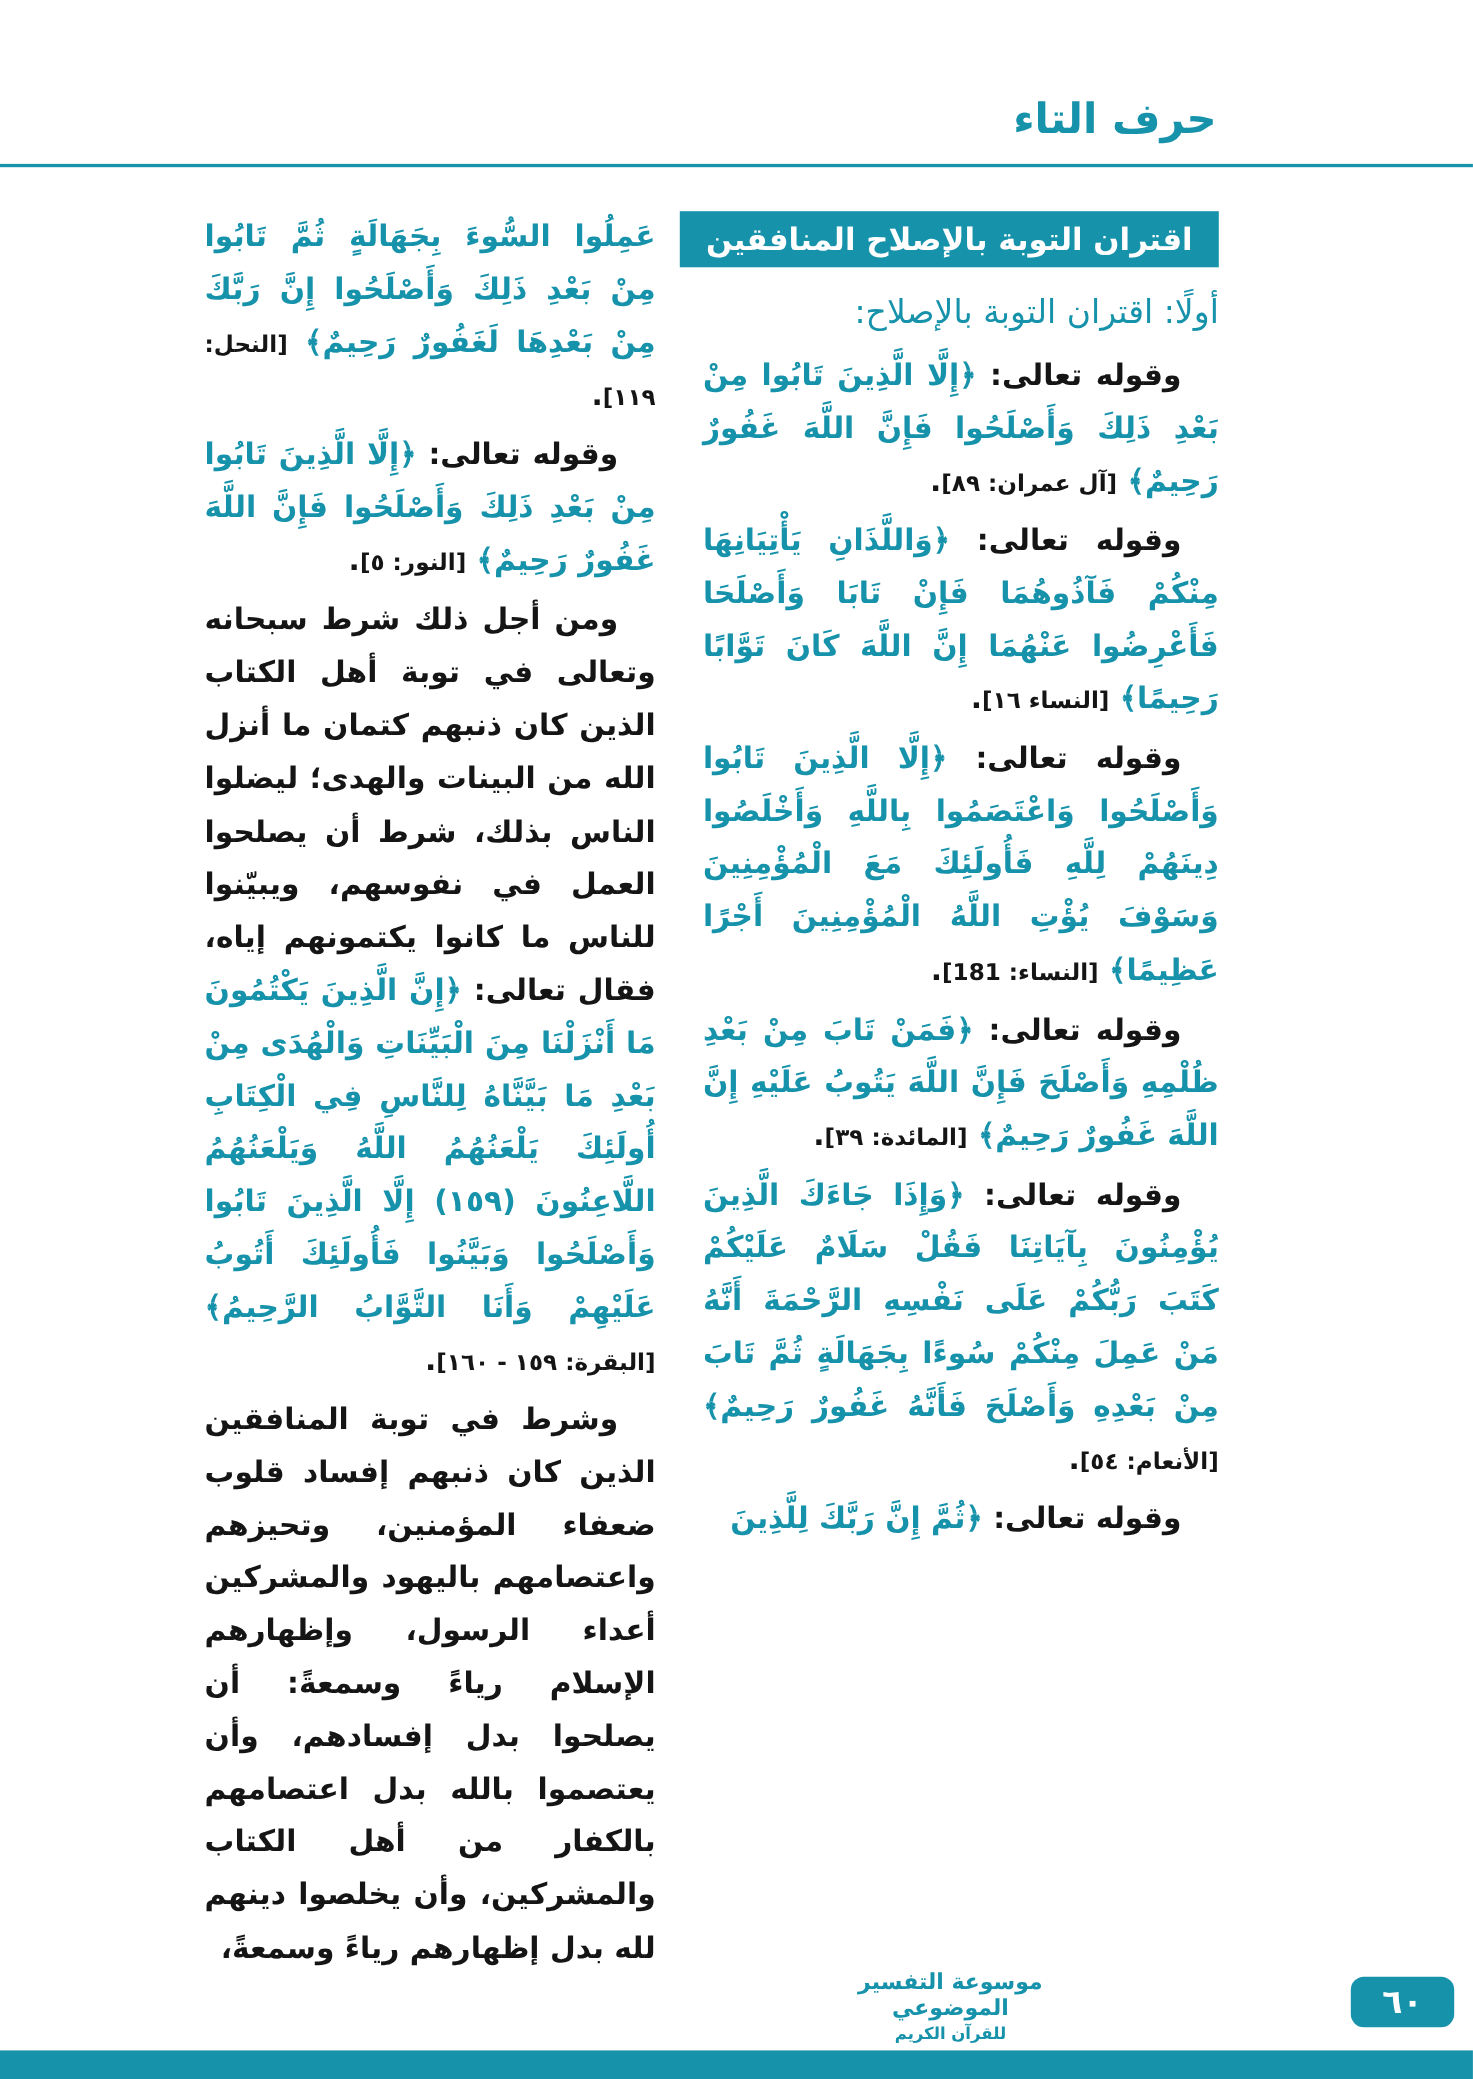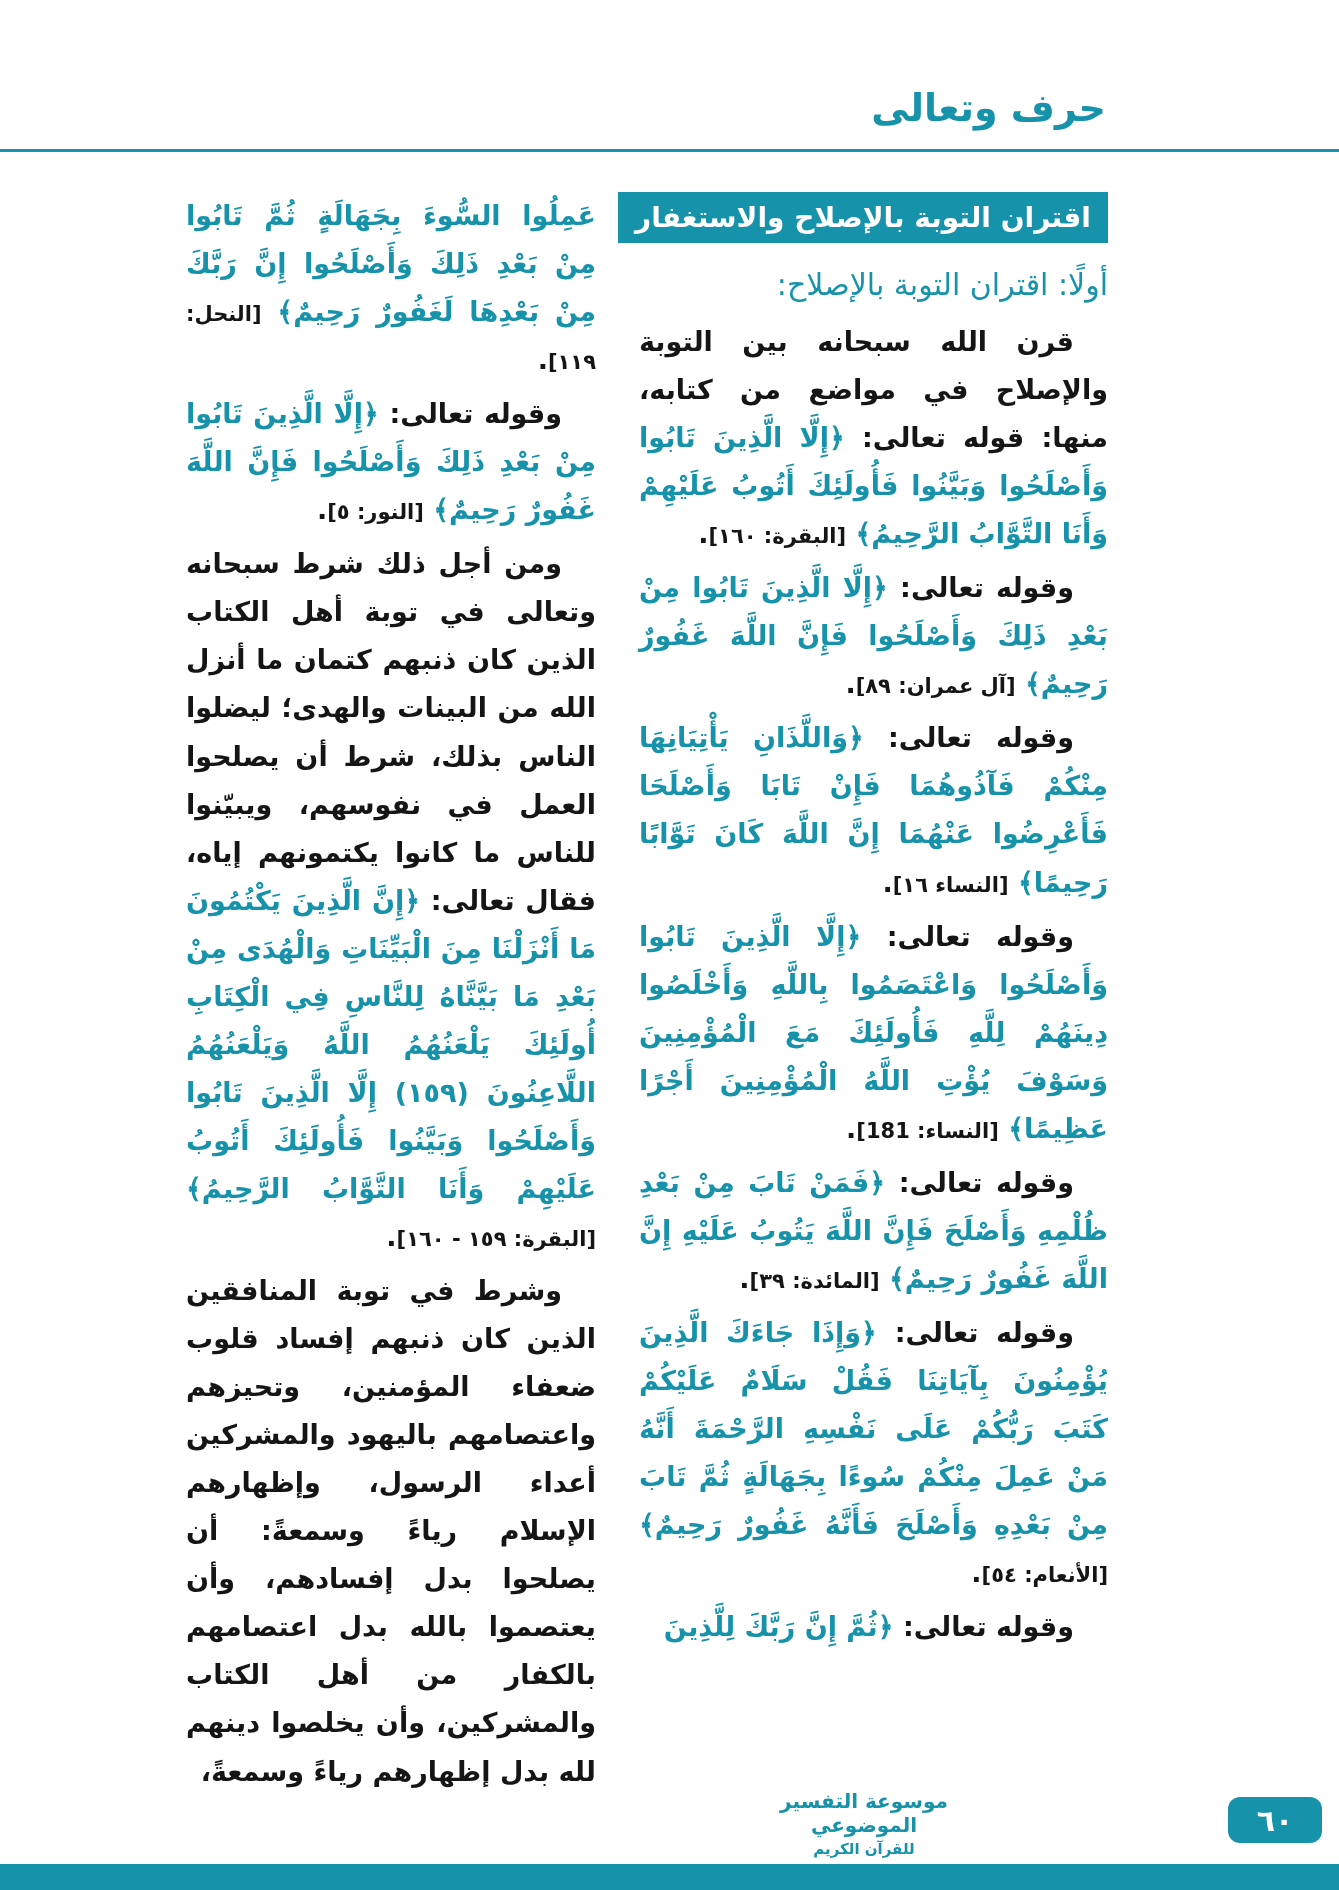--- a/index.html
+++ b/index.html
@@ -112,31 +112,30 @@
     right: 0;
     height: 26px;
     background: var(--teal, #1792ab);
   }
 </style>
 </head>
 <body>
 
 <div class="page">
 
-  <div class="header-title">حرف وتعالى</div>
+  <div class="header-title">حرف التاء</div>
 
   <div class="header-rule"></div>
 
   <div class="content">
 
     <div class="col col-right">
-      <div class="banner">اقتران التوبة بالإصلاح والاستغفار</div>
+      <div class="banner">اقتران التوبة بالإصلاح المنافقين</div>
       <div class="subheading">أولًا: اقتران التوبة بالإصلاح:</div>
       <div id="right-blocks">
-          <p class="para"><span class="run-text">قرن الله سبحانه بين التوبة والإصلاح في مواضع من كتابه، منها: قوله تعالى: </span><span class="run-quran">﴿إِلَّا الَّذِينَ تَابُوا وَأَصْلَحُوا وَبَيَّنُوا فَأُولَئِكَ أَتُوبُ عَلَيْهِمْ وَأَنَا التَّوَّابُ الرَّحِيمُ﴾ </span><span class="run-ref">[البقرة: ١٦٠]</span><span class="run-text">.</span></p>
           <p class="para"><span class="run-text">وقوله تعالى: </span><span class="run-quran">﴿إِلَّا الَّذِينَ تَابُوا مِنْ بَعْدِ ذَلِكَ وَأَصْلَحُوا فَإِنَّ اللَّهَ غَفُورٌ رَحِيمٌ﴾ </span><span class="run-ref">[آل عمران: ٨٩]</span><span class="run-text">.</span></p>
           <p class="para"><span class="run-text">وقوله تعالى: </span><span class="run-quran">﴿وَاللَّذَانِ يَأْتِيَانِهَا مِنْكُمْ فَآذُوهُمَا فَإِنْ تَابَا وَأَصْلَحَا فَأَعْرِضُوا عَنْهُمَا إِنَّ اللَّهَ كَانَ تَوَّابًا رَحِيمًا﴾ </span><span class="run-ref">[النساء ١٦]</span><span class="run-text">.</span></p>
           <p class="para"><span class="run-text">وقوله تعالى: </span><span class="run-quran">﴿إِلَّا الَّذِينَ تَابُوا وَأَصْلَحُوا وَاعْتَصَمُوا بِاللَّهِ وَأَخْلَصُوا دِينَهُمْ لِلَّهِ فَأُولَئِكَ مَعَ الْمُؤْمِنِينَ وَسَوْفَ يُؤْتِ اللَّهُ الْمُؤْمِنِينَ أَجْرًا عَظِيمًا﴾ </span><span class="run-ref">[النساء: 181]</span><span class="run-text">.</span></p>
           <p class="para"><span class="run-text">وقوله تعالى: </span><span class="run-quran">﴿فَمَنْ تَابَ مِنْ بَعْدِ ظُلْمِهِ وَأَصْلَحَ فَإِنَّ اللَّهَ يَتُوبُ عَلَيْهِ إِنَّ اللَّهَ غَفُورٌ رَحِيمٌ﴾ </span><span class="run-ref">[المائدة: ٣٩]</span><span class="run-text">.</span></p>
           <p class="para"><span class="run-text">وقوله تعالى: </span><span class="run-quran">﴿وَإِذَا جَاءَكَ الَّذِينَ يُؤْمِنُونَ بِآيَاتِنَا فَقُلْ سَلَامٌ عَلَيْكُمْ كَتَبَ رَبُّكُمْ عَلَى نَفْسِهِ الرَّحْمَةَ أَنَّهُ مَنْ عَمِلَ مِنْكُمْ سُوءًا بِجَهَالَةٍ ثُمَّ تَابَ مِنْ بَعْدِهِ وَأَصْلَحَ فَأَنَّهُ غَفُورٌ رَحِيمٌ﴾ </span><span class="run-ref">[الأنعام: ٥٤]</span><span class="run-text">.</span></p>
           <p class="para"><span class="run-text">وقوله تعالى: </span><span class="run-quran">﴿ثُمَّ إِنَّ رَبَّكَ لِلَّذِينَ</span></p>
         </div>
     </div>
 
     <div class="col col-left">

